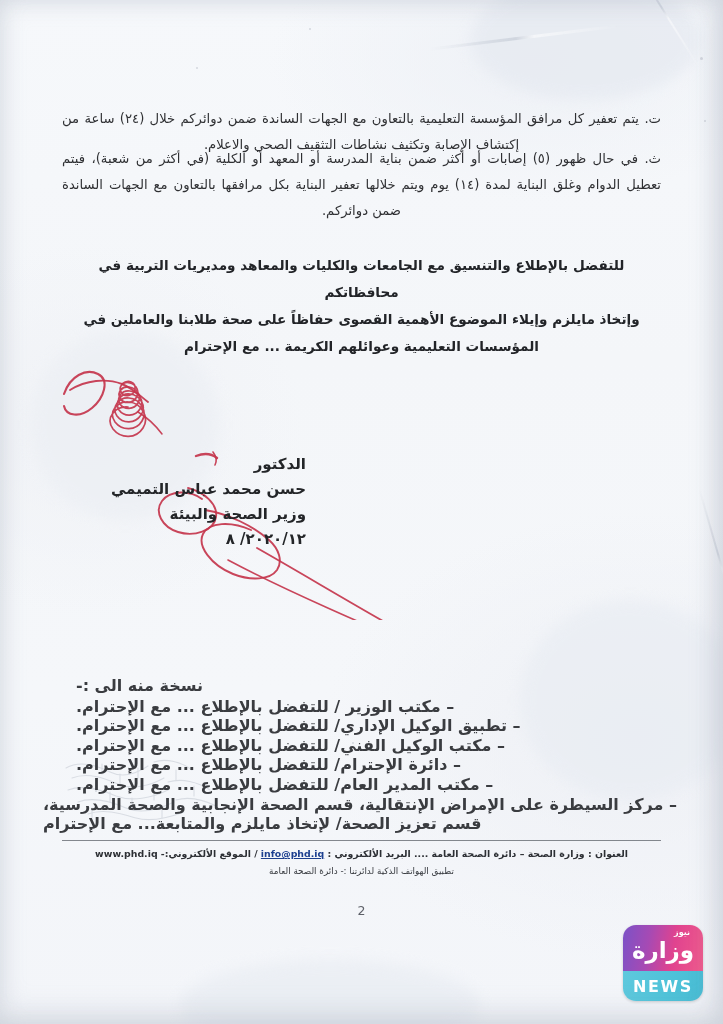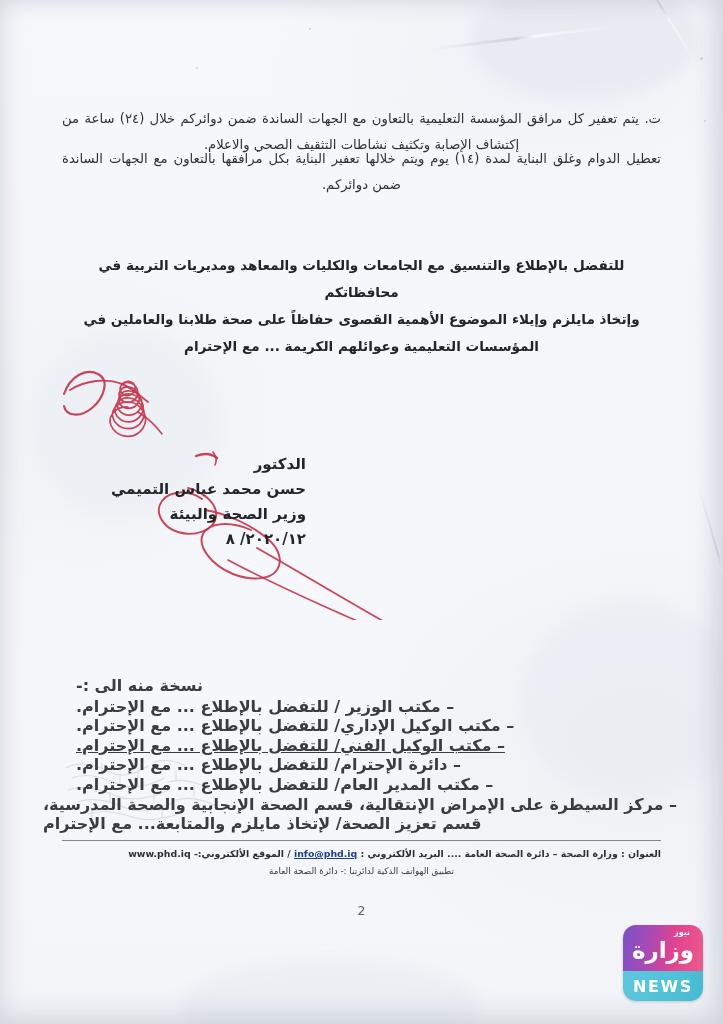--- a/index.html
+++ b/index.html
@@ -131,41 +131,42 @@
     font-weight: bold;
   }
   .cc-title {
     text-align: left;
     padding-left: 33px;
     margin-bottom: 1px;
   }
   .cc-item { text-align: left; }
   .cc-item.i1 { padding-left: 33px; }
   .cc-item.i2 { padding-left: 33px; }
-  .cc-item.i3 { padding-left: 33px; text-decoration: underline; }
+  .cc-item.i3 { padding-left: 33px; }
   .cc-item.i4 { padding-left: 33px; }
   .cc-item.i5 { padding-left: 33px; }
   .cc-item.i6 { padding-left: 0; }
 
   
   .footer-rule {
     position: absolute;
     left: 62px;
     right: 62px;
     top: 840px;
     height: 1px;
     background: #6f737a;
     opacity: .85;
   }
   .footer-line1 {
     position: absolute;
     left: 62px;
     right: 62px;
     top: 846px;
     direction: rtl;
+    text-align: center;
     font-size: 9.4px;
     font-weight: bold;
     color: #2c2f34;
     line-height: 15px;
     white-space: nowrap;
   }
   .footer-line2 {
     position: absolute;
     left: 62px;
     right: 62px;
@@ -280,20 +281,21 @@
   <div class="speck" style="left:704px;top:120px;width:2px;height:2px;"></div>
   <div class="speck" style="left:95px;top:790px;width:2px;height:2px;"></div>
   <div class="speck" style="left:352px;top:742px;width:2px;height:2px;"></div>
 
   <div class="body-block para-a">
     <p class="first-line">ت. يتم تعفير كل مرافق المؤسسة التعليمية بالتعاون مع الجهات الساندة ضمن دوائركم خلال (٢٤) ساعة من</p>
     <p>إكتشاف الإصابة وتكثيف نشاطات التثقيف الصحي والاعلام.</p>
   </div>
 
   <div class="body-block para-b">
+    <p class="first-line">ث. في حال ظهور (٥) إصابات أو أكثر ضمن بناية المدرسة أو المعهد أو الكلية (في أكثر من شعبة)، فيتم</p>
     <p class="first-line">تعطيل الدوام وغلق البناية لمدة (١٤) يوم ويتم خلالها تعفير البناية بكل مرافقها بالتعاون مع الجهات الساندة</p>
     <p>ضمن دوائركم.</p>
   </div>
 
   <div class="bold-block">
     <p>للتفضل بالإطلاع والتنسيق مع الجامعات والكليات والمعاهد ومديريات التربية في محافظاتكم</p>
     <p>وإتخاذ مايلزم وإيلاء الموضوع الأهمية القصوى حفاظاً على صحة طلابنا والعاملين في</p>
     <p>المؤسسات التعليمية وعوائلهم الكريمة ... مع الإحترام</p>
   </div>
 
@@ -342,21 +344,21 @@
     <line x1="96" y1="38" x2="96" y2="48"></line>
     <line x1="118" y1="18" x2="118" y2="28"></line>
     <line x1="136" y1="34" x2="136" y2="44"></line>
     <line x1="34" y1="56" x2="34" y2="66"></line>
     <line x1="104" y1="56" x2="104" y2="66"></line>
   </svg>
 
   <div class="cc-block">
     <div class="cc-title">نسخة منه الى :-</div>
     <div class="cc-item i1">– مكتب الوزير / للتفضل بالإطلاع ... مع الإحترام.</div>
-    <div class="cc-item i2">– مكتب الوكيل الإداري/ للتفضل بالإطلاع ... مع الإحترام.</div>
+    <div class="cc-item i2">– تطبيق الوكيل الإداري/ للتفضل بالإطلاع ... مع الإحترام.</div>
     <div class="cc-item i3">– مكتب الوكيل الفني/ للتفضل بالإطلاع ... مع الإحترام.</div>
     <div class="cc-item i4">– دائرة الإحترام/ للتفضل بالإطلاع ... مع الإحترام.</div>
     <div class="cc-item i5">– مكتب المدير العام/ للتفضل بالإطلاع ... مع الإحترام.</div>
     <div class="cc-item i6">– مركز السيطرة على الإمراض الإنتقالية، قسم الصحة الإنجابية والصحة المدرسية، قسم تعزيز الصحة/ لإتخاذ مايلزم والمتابعة... مع الإحترام</div>
   </div>
 
   <div class="footer-rule"></div>
 
   <div class="footer-line1">
     <span>العنوان :</span>

